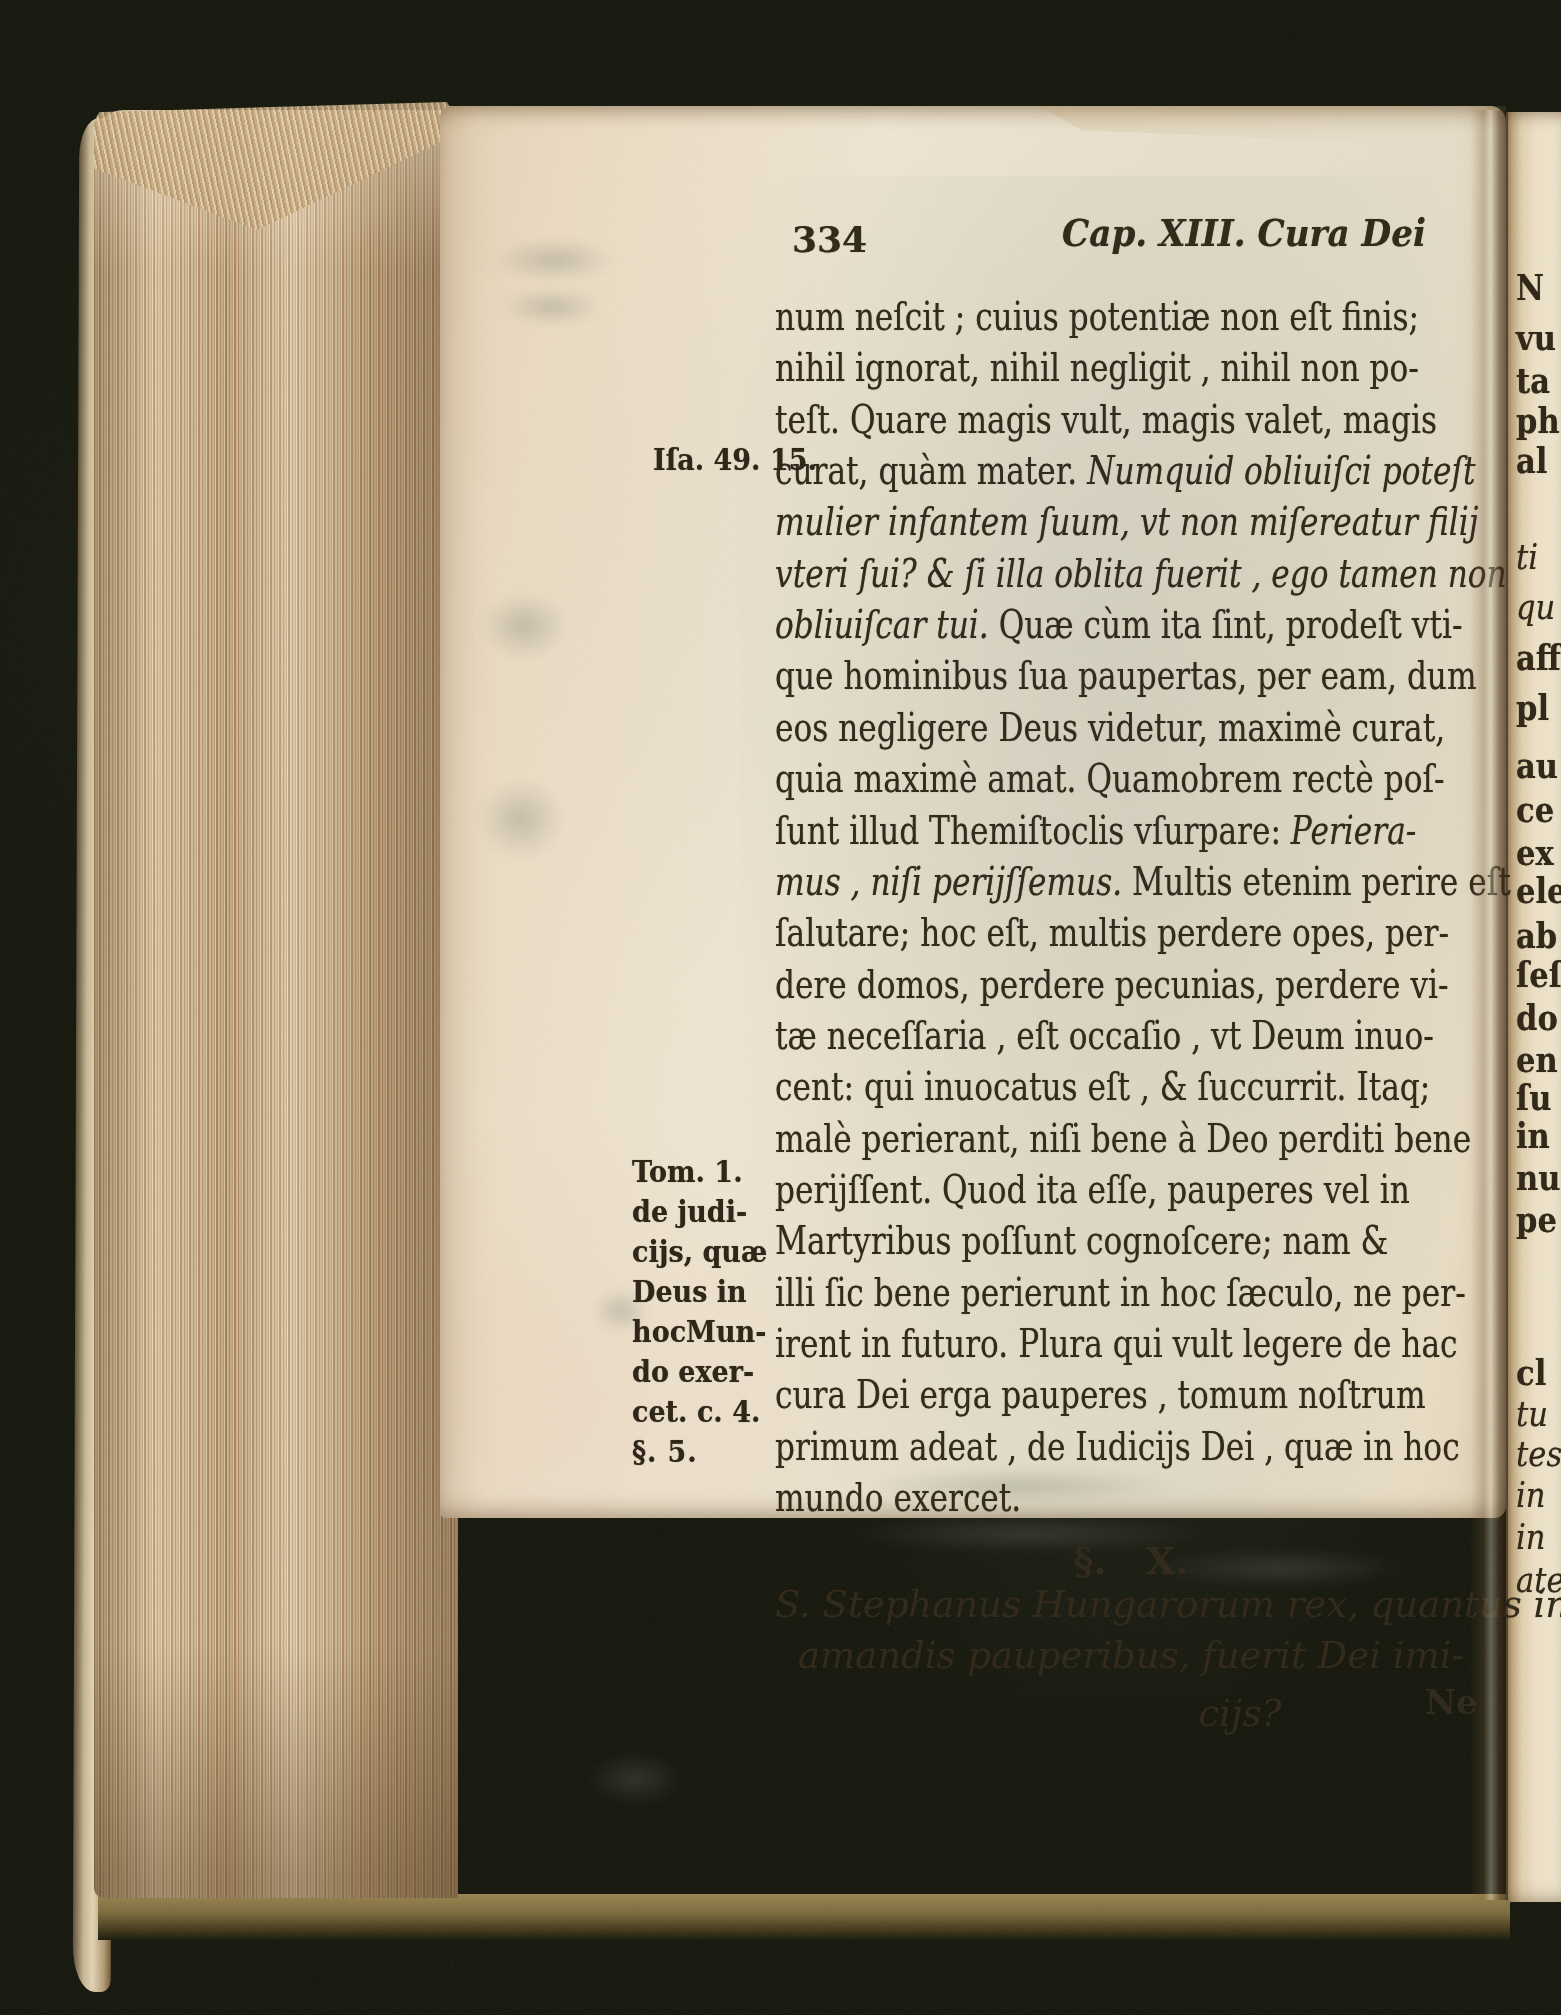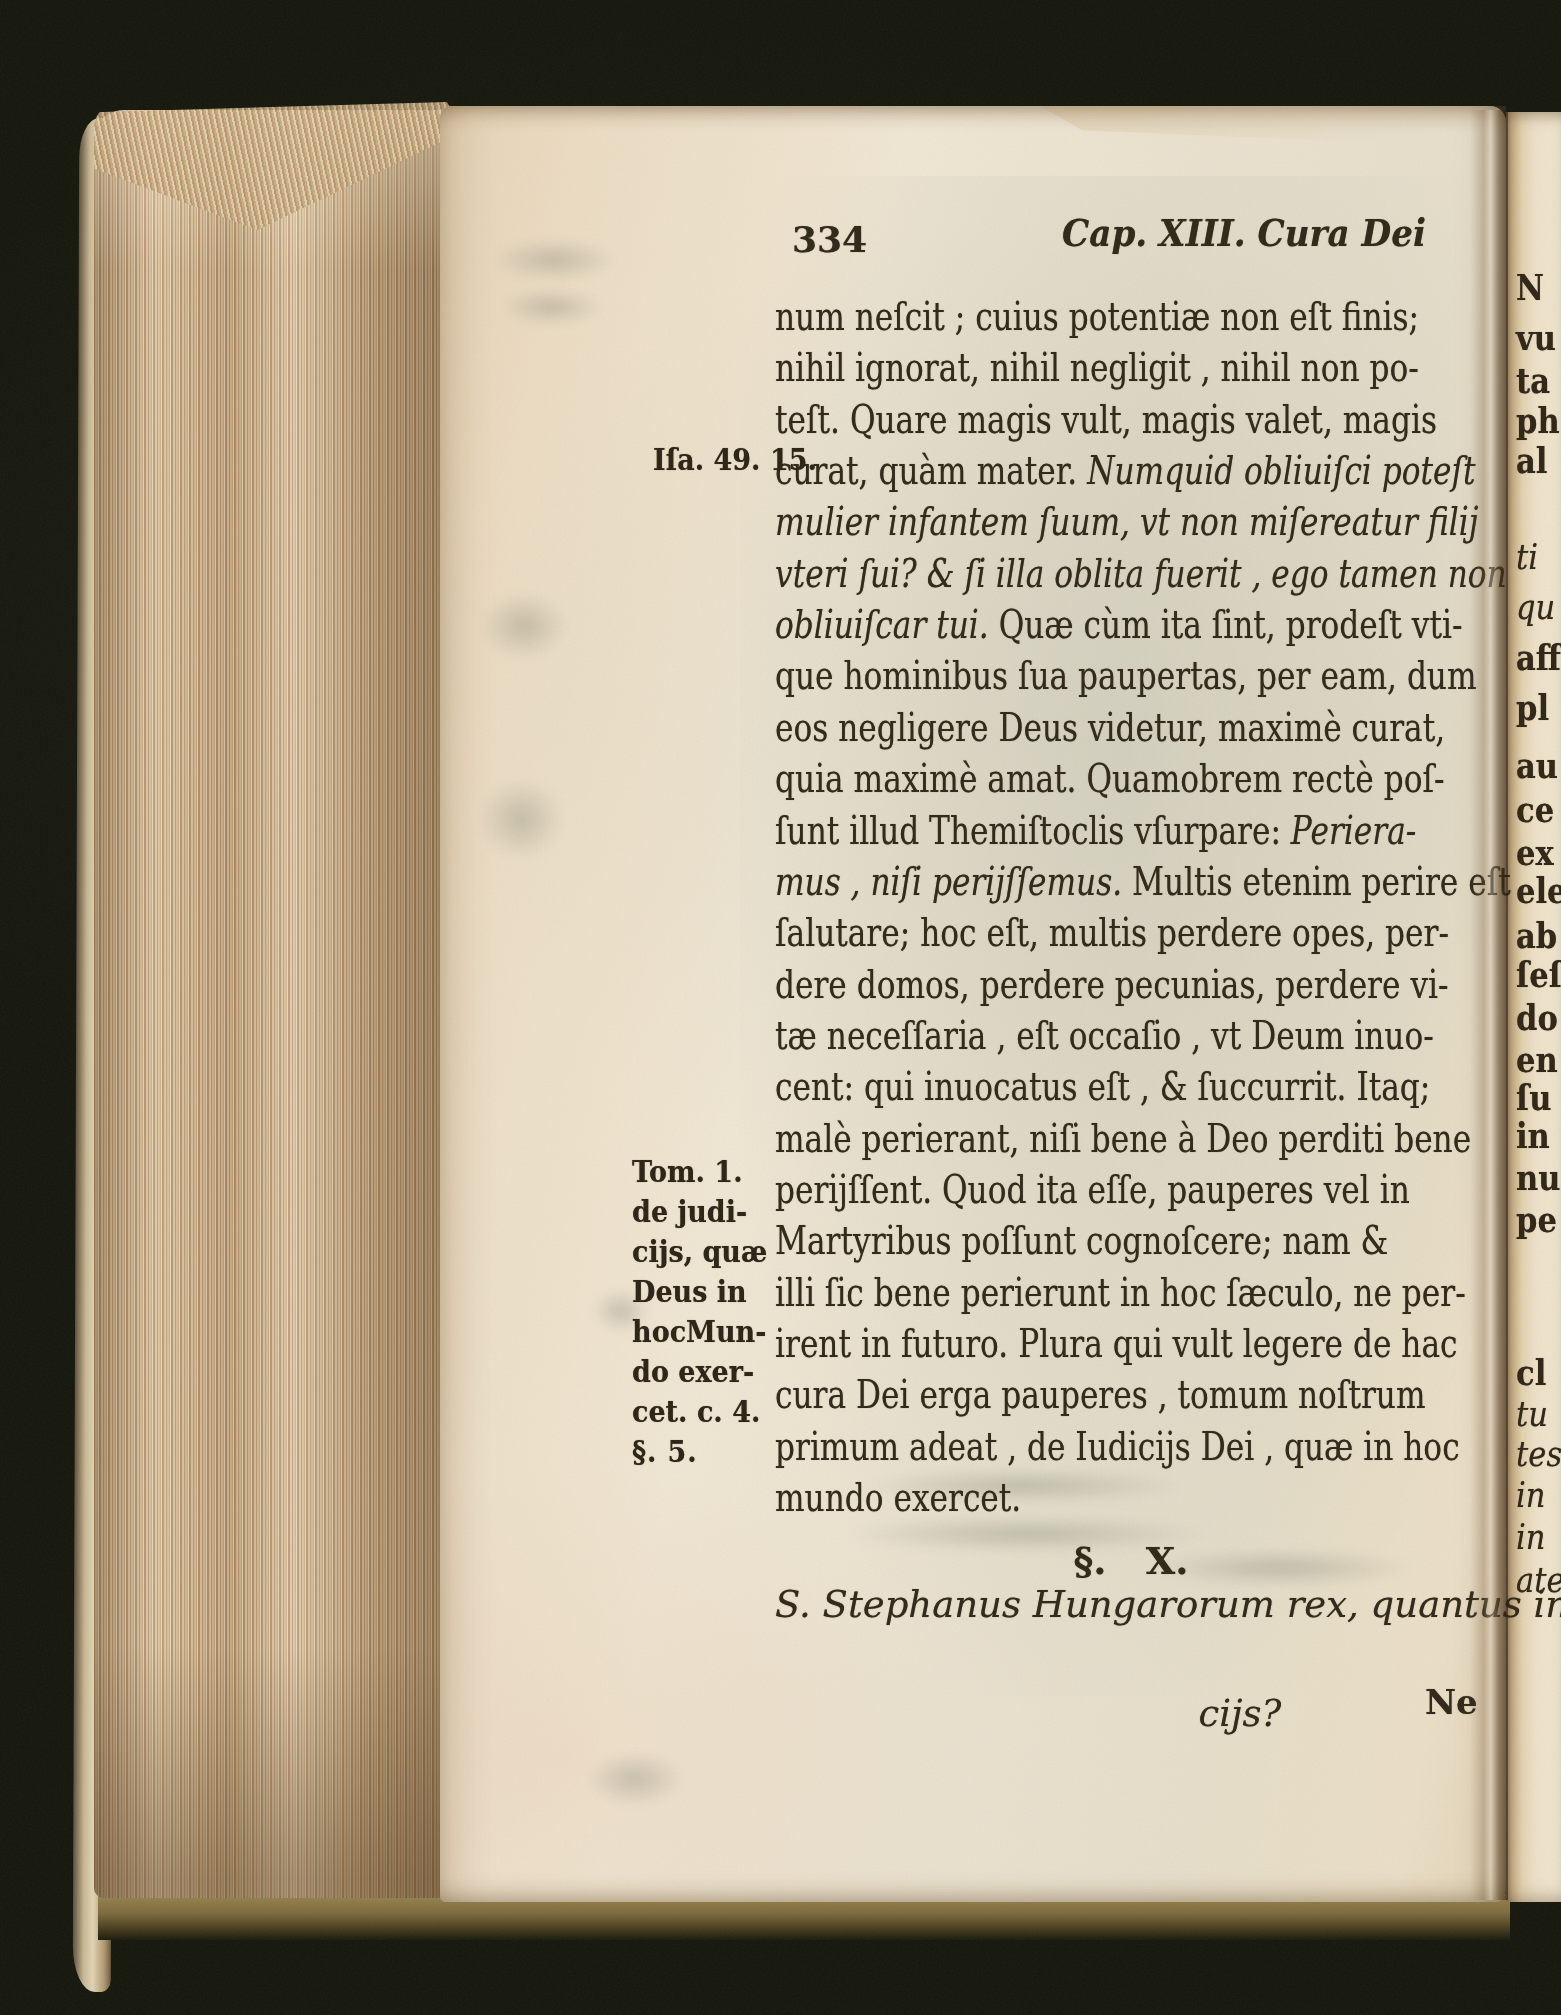--- a/index.html
+++ b/index.html
@@ -28,21 +28,21 @@
       repeating-linear-gradient(90deg,#b6926a 0 1px,#d3b992 1px 3px,#c4a47c 3px 4px,#e6d6b6 4px 5px,#ad8a62 5px 7px,#d8c09c 7px 9px);
     border-radius:30px 4px 2px 10px; }
   .fore-edge::before { content:""; position:absolute; left:0; top:-8px; width:102%; height:128px;
     background:repeating-linear-gradient(78deg,#c8a97e 0 2px,#e2d1ae 2px 4px,#b7946b 4px 6px);
     clip-path:polygon(0 8%, 95% 0, 100% 22%, 44% 100%, 0 52%);
     opacity:.85; border-radius:26px 0 0 0; }
 
   .bottom-board { left:98px; top:1894px; width:1412px; height:46px;
     background:linear-gradient(180deg,#98854f,#7d6b3e 42%,#3c3318 82%,#191b0f); }
 
-  .page { left:440px; top:106px; width:1066px; height:1796px;
+  .page { left:440px; top:106px; width:1066px; height:1412px;
     background:
       radial-gradient(560px 420px at 12% 92%, rgba(228,188,160,.20), rgba(0,0,0,0) 70%),
       radial-gradient(900px 720px at 58% 34%, rgba(198,200,186,.22), rgba(198,200,186,0) 70%),
       linear-gradient(100deg,#e6d3b7 0%,#ecdcc3 10%,#f0e7d4 34%,#eae2cf 56%,#e7dfcb 76%,#ebdfc7 92%,#e2d3b7 100%);
     box-shadow:
       inset 0 16px 20px -14px rgba(110,85,50,.6),
       inset 0 -18px 24px -16px rgba(110,85,50,.5),
       inset -30px 0 36px -22px rgba(100,75,45,.55),
       inset 36px 0 46px -30px rgba(150,120,80,.45);
     border-radius:10px 16px 12px 6px; }
@@ -162,20 +162,21 @@
       <div class="mline">cijs, quæ</div>
       <div class="mline">Deus in</div>
       <div class="mline">hocMun-</div>
       <div class="mline">do exer-</div>
       <div class="mline">cet. c. 4.</div>
       <div class="mline last">§. 5.</div>
     </div>
 
   <div class="abs ink" id="section-mark">§. X.</div>
   <div class="abs ink title-line" id="title-line-0">S. Stephanus Hungarorum rex, quantus in</div>
+  <div class="abs ink title-line" id="title-line-1">amandis pauperibus, fuerit Dei imi-</div>
   <div class="abs ink title-line" id="title-line-2">cijs?</div>
   <div class="abs ink" id="catchword">Ne</div>
 </div>
 
 <div class="abs gutter z4"></div>
 <div class="abs sliver z2" id="sliver">
     <div class="frag" style="top: 154px;">N</div>
     <div class="frag" style="top: 204px;">vu</div>
     <div class="frag" style="top: 247px;">ta</div>
     <div class="frag" style="top: 287px;">ph</div>

